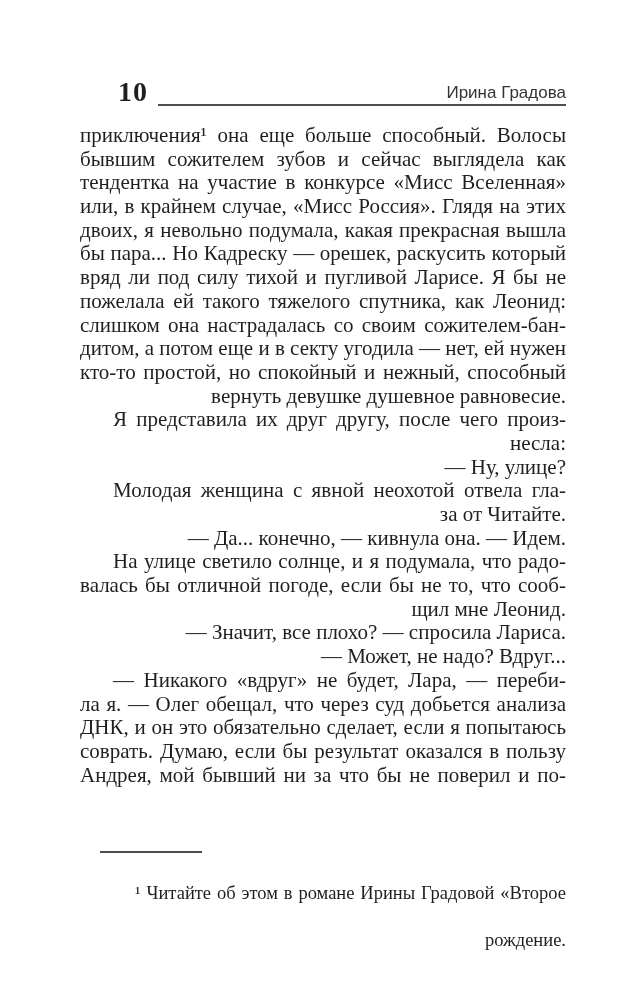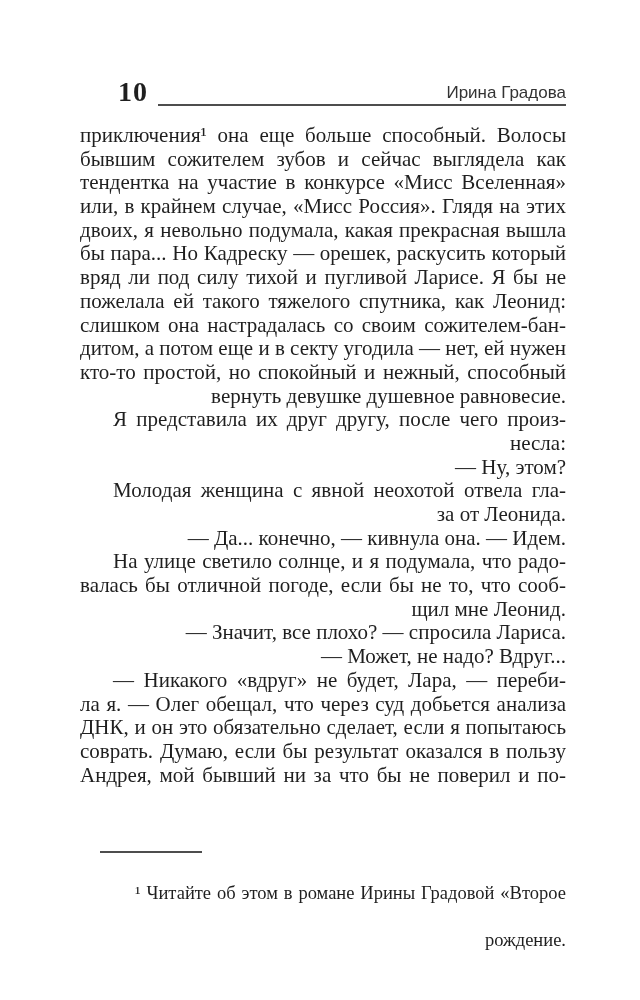--- a/index.html
+++ b/index.html
@@ -126,23 +126,23 @@
       <div class="line just">двоих, я невольно подумала, какая прекрасная вышла</div>
       <div class="line just">бы пара... Но Кадреску — орешек, раскусить который</div>
       <div class="line just">вряд ли под силу тихой и пугливой Ларисе. Я бы не</div>
       <div class="line just">пожелала ей такого тяжелого спутника, как Леонид:</div>
       <div class="line just">слишком она настрадалась со своим сожителем-бан-</div>
       <div class="line just">дитом, а потом еще и в секту угодила — нет, ей нужен</div>
       <div class="line just">кто-то простой, но спокойный и нежный, способный</div>
       <div class="line">вернуть девушке душевное равновесие.</div>
       <div class="line just ind">Я представила их друг другу, после чего произ-</div>
       <div class="line">несла:</div>
-      <div class="line ind">— Ну, этом?</div>
+      <div class="line ind">— Ну, улице?</div>
       <div class="line just ind">Молодая женщина с явной неохотой отвела гла-</div>
-      <div class="line">за от Леонида.</div>
+      <div class="line">за от Читайте.</div>
       <div class="line ind">— Да... конечно, — кивнула она. — Идем.</div>
       <div class="line just ind">На улице светило солнце, и я подумала, что радо-</div>
       <div class="line just">валась бы отличной погоде, если бы не то, что сооб-</div>
       <div class="line">щил мне Леонид.</div>
       <div class="line ind">— Значит, все плохо? — спросила Лариса.</div>
       <div class="line ind">— Может, не надо? Вдруг...</div>
       <div class="line just ind">— Никакого «вдруг» не будет, Лара, — переби-</div>
       <div class="line just">ла я. — Олег обещал, что через суд добьется анализа</div>
       <div class="line just">ДНК, и он это обязательно сделает, если я попытаюсь</div>
       <div class="line just">соврать. Думаю, если бы результат оказался в пользу</div>

